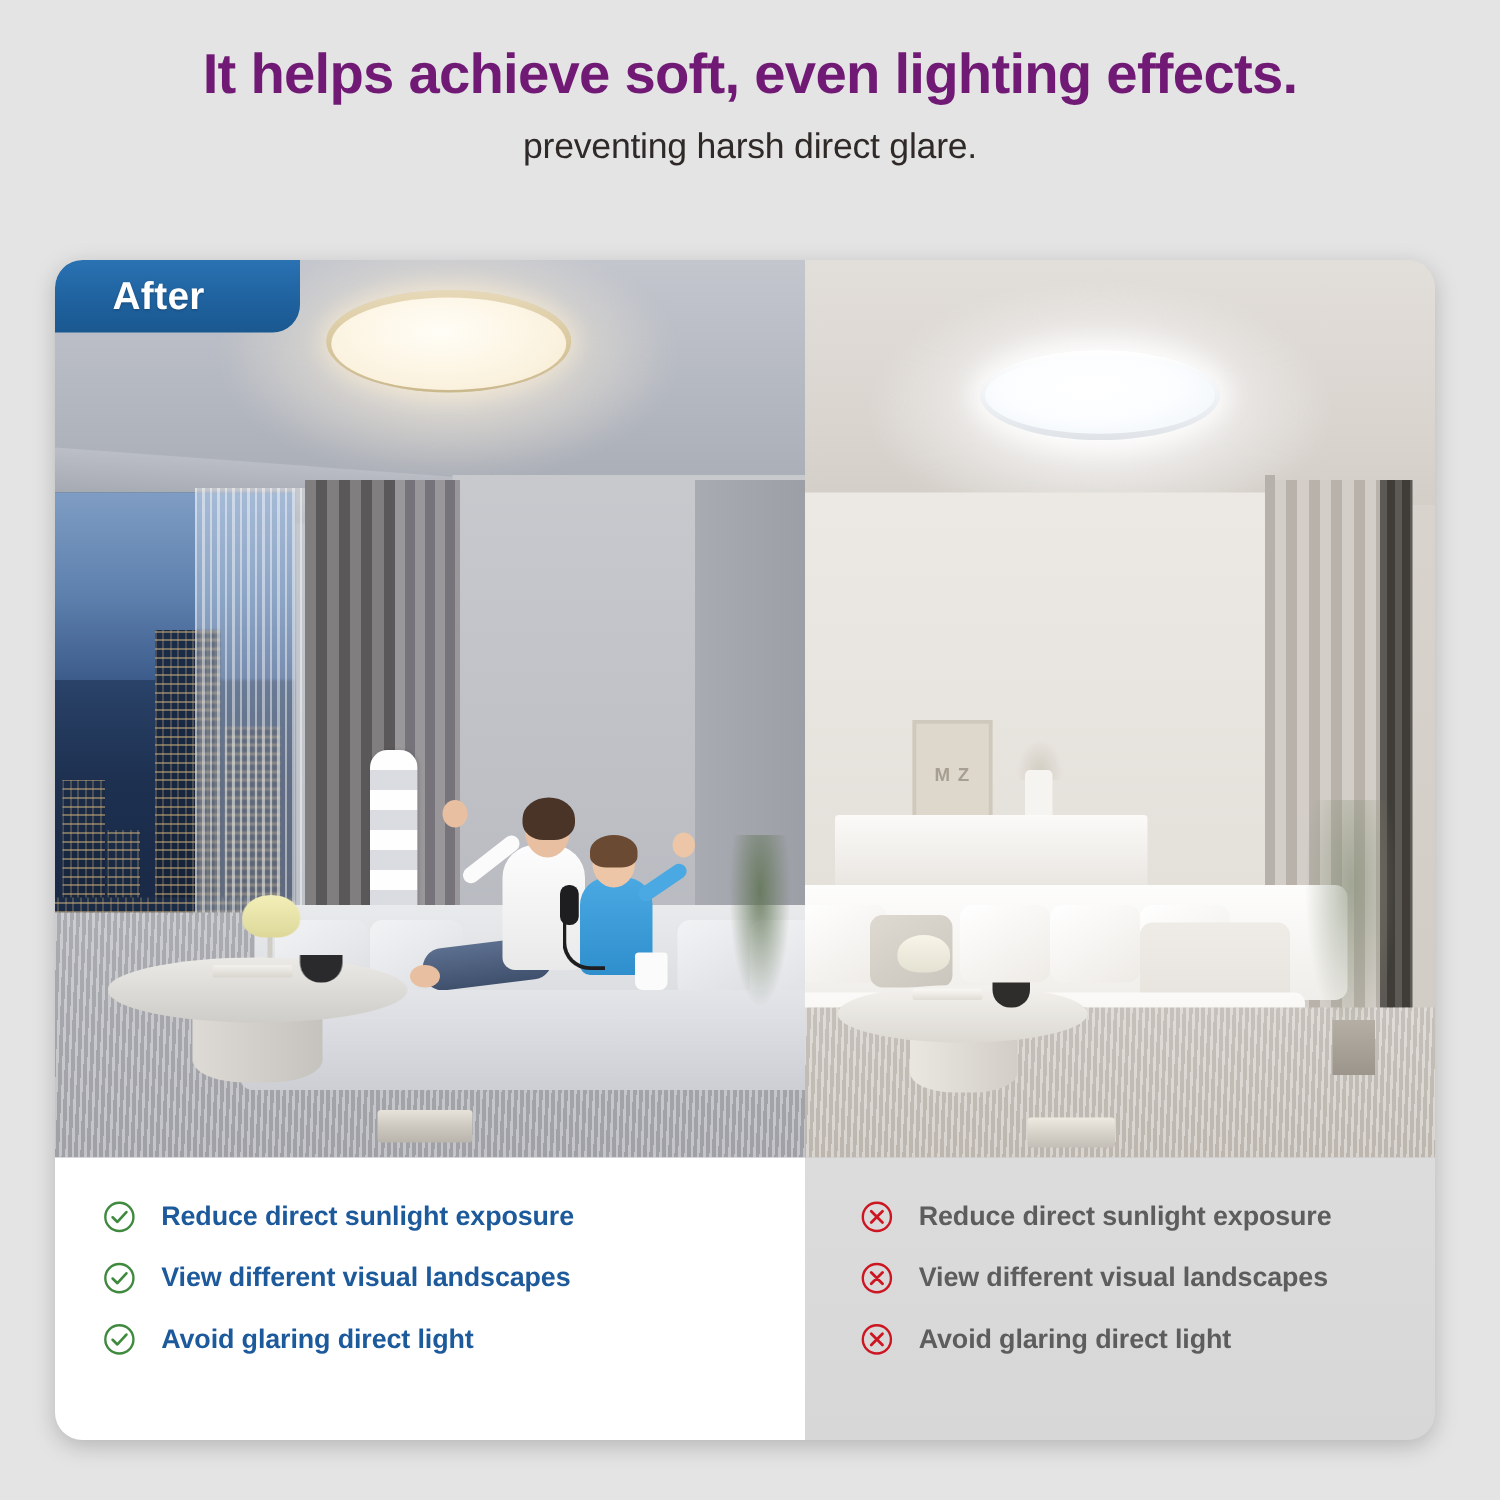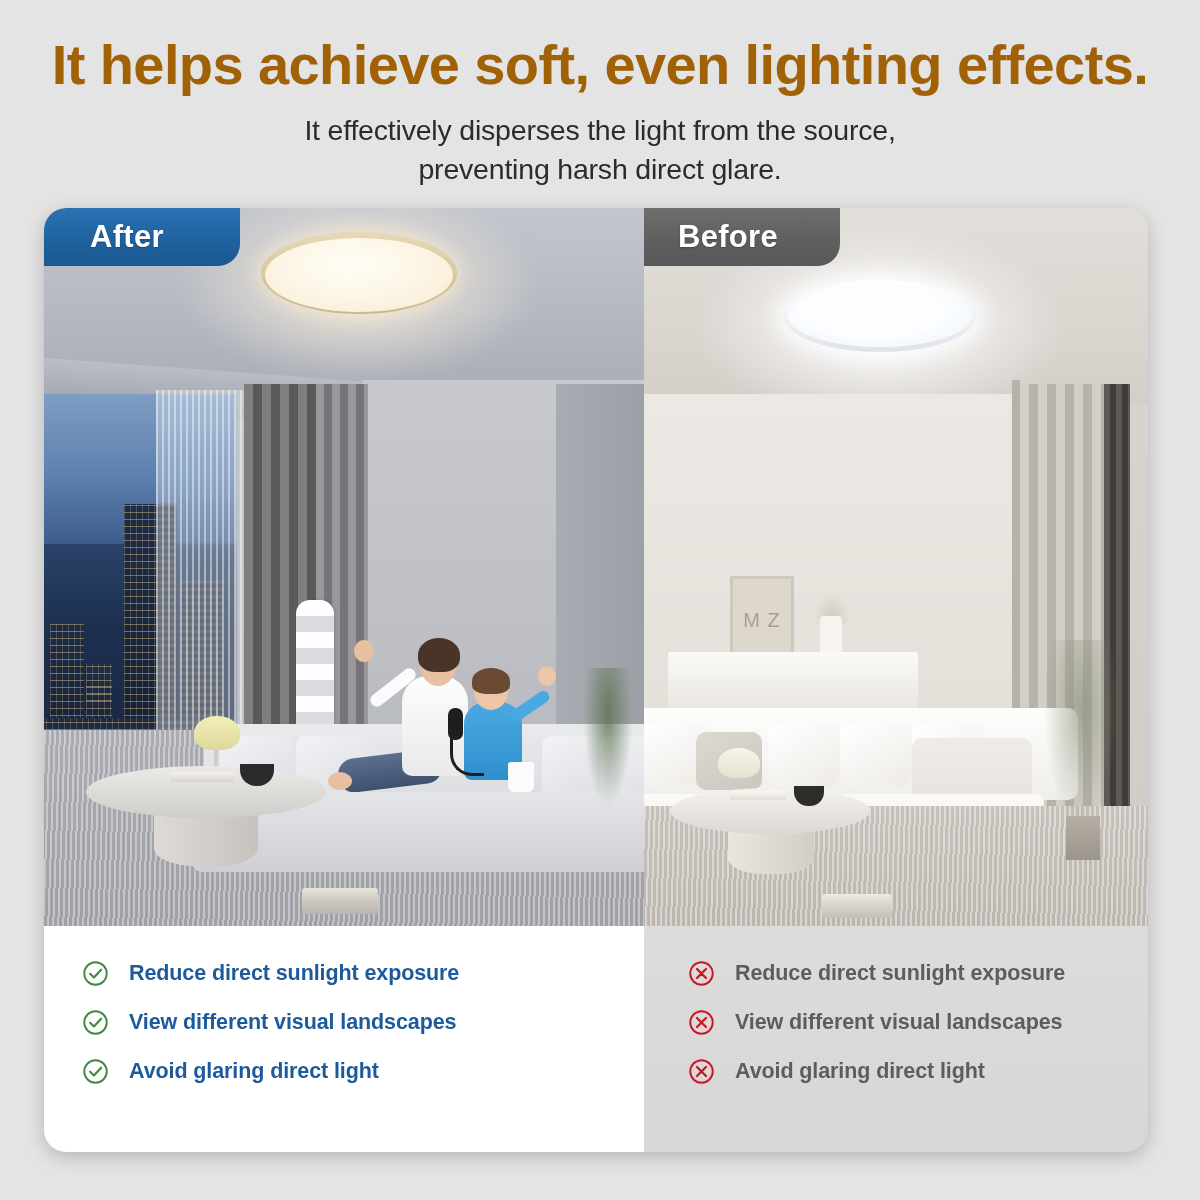--- a/index.html
+++ b/index.html
@@ -20,23 +20,23 @@
   }
 
   
   .header {
     position: absolute;
     top: 0; left: 0; right: 0;
     padding-top: 34px;
     text-align: center;
   }
   .headline {
-    font-size: 56px;
+    font-size: 45px;
     font-weight: bold;
-    color: #a16207;
+    color: #701a75;
     letter-spacing: -0.6px;
     line-height: 1.12;
     font-family: "Liberation Sans", sans-serif;
   }
   .subline {
     margin-top: 14px;
     font-size: 28.5px;
     color: #2f2a28;
     line-height: 1.38;
     letter-spacing: -0.2px;
@@ -340,21 +340,21 @@
     background: linear-gradient(180deg,#fbfaf8,#e9e6e1);
     border-radius: 3px;
   }
   .r-art {
     position: absolute; left: 86px; top: 368px; width: 64px; height: 88px;
     background: #ddd7cc; border: 3px solid #cfc9bd;
   }
   .r-art-txt {
     position: absolute; inset: 0;
     display: flex; align-items: center; justify-content: center;
-    font-size: 20px; color: #a79f91; letter-spacing: 1px; font-weight: normal;
+    font-size: 15px; color: #a79f91; letter-spacing: 1px; font-weight: bold;
   }
   .r-vase {
     position: absolute; left: 176px; top: 408px; width: 22px; height: 42px;
     border-radius: 4px; background: #f6f4f0;
   }
   .r-sprig {
     position: absolute; left: 170px; top: 384px; width: 36px; height: 32px;
     background: radial-gradient(ellipse at 50% 80%, rgba(208,202,190,0.9), rgba(208,202,190,0) 70%);
   }
   .r-sofa-back {
@@ -503,21 +503,20 @@
   }
 </style>
 </head>
 <body>
 
 <div class="page">
 
   <div class="header">
     <div class="headline">It helps achieve soft, even lighting effects.</div>
     <div class="subline">
-      <div>It effectively disperses the light from the source,</div>
       <div>preventing harsh direct glare.</div>
     </div>
   </div>
 
   <div class="compare">
 
     <div class="panel left">
 
       <div class="scene after">
         <div class="l-ceiling"></div>
@@ -656,23 +655,20 @@
         <div class="r-lamp"></div>
         <div class="r-table-base"></div>
         <div class="r-table-top"></div>
         <div class="r-books"></div>
         <div class="r-bowl"></div>
         <div class="r-books2"></div>
         <div class="r-plant"></div>
         <div class="r-plant-pot"></div>
       </div>
 
-      <div class="tab before">
-        <span>Before</span>
-      </div>
 
       <div class="features before">
 
         <div class="feat">
           <svg class="ficon" viewBox="0 0 24 24">
             <circle cx="12" cy="12" r="10" fill="none" stroke="#cc1622" stroke-width="1.7"></circle>
             <path d="M8 8 L16 16 M16 8 L8 16" fill="none" stroke="#cc1622" stroke-width="2" stroke-linecap="round"></path>
           </svg>
           <span>Reduce direct sunlight exposure</span>
         </div>

